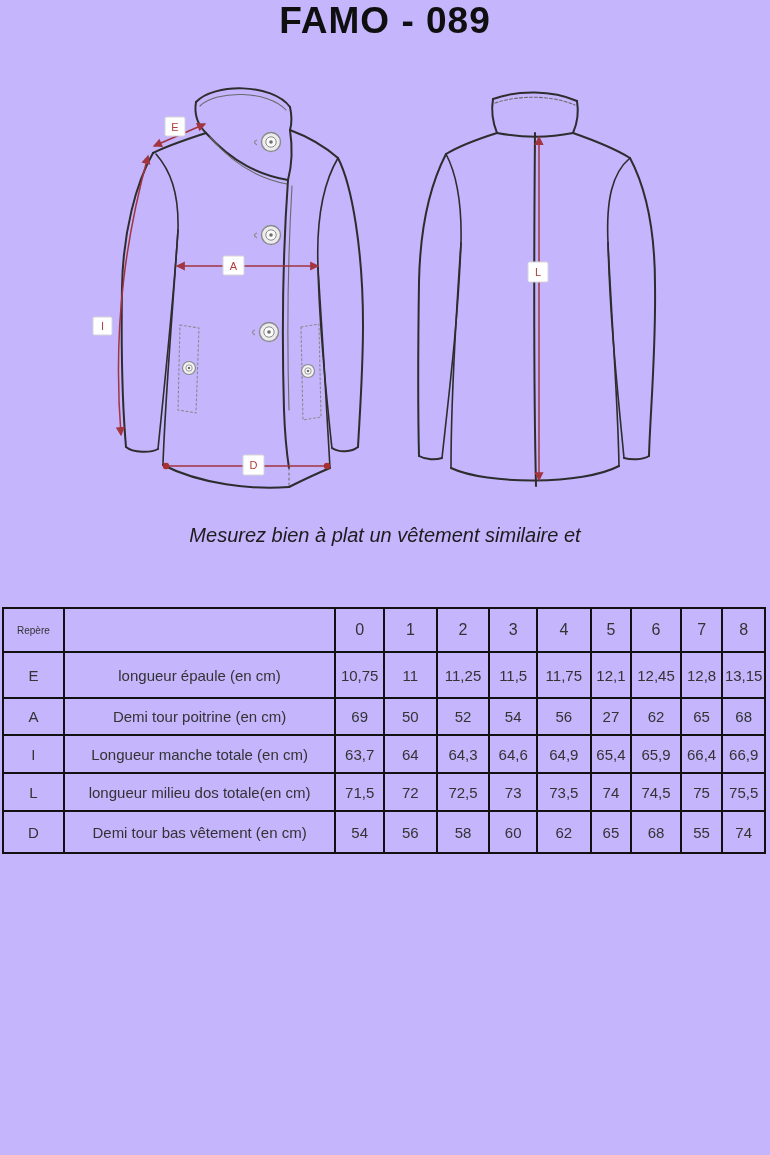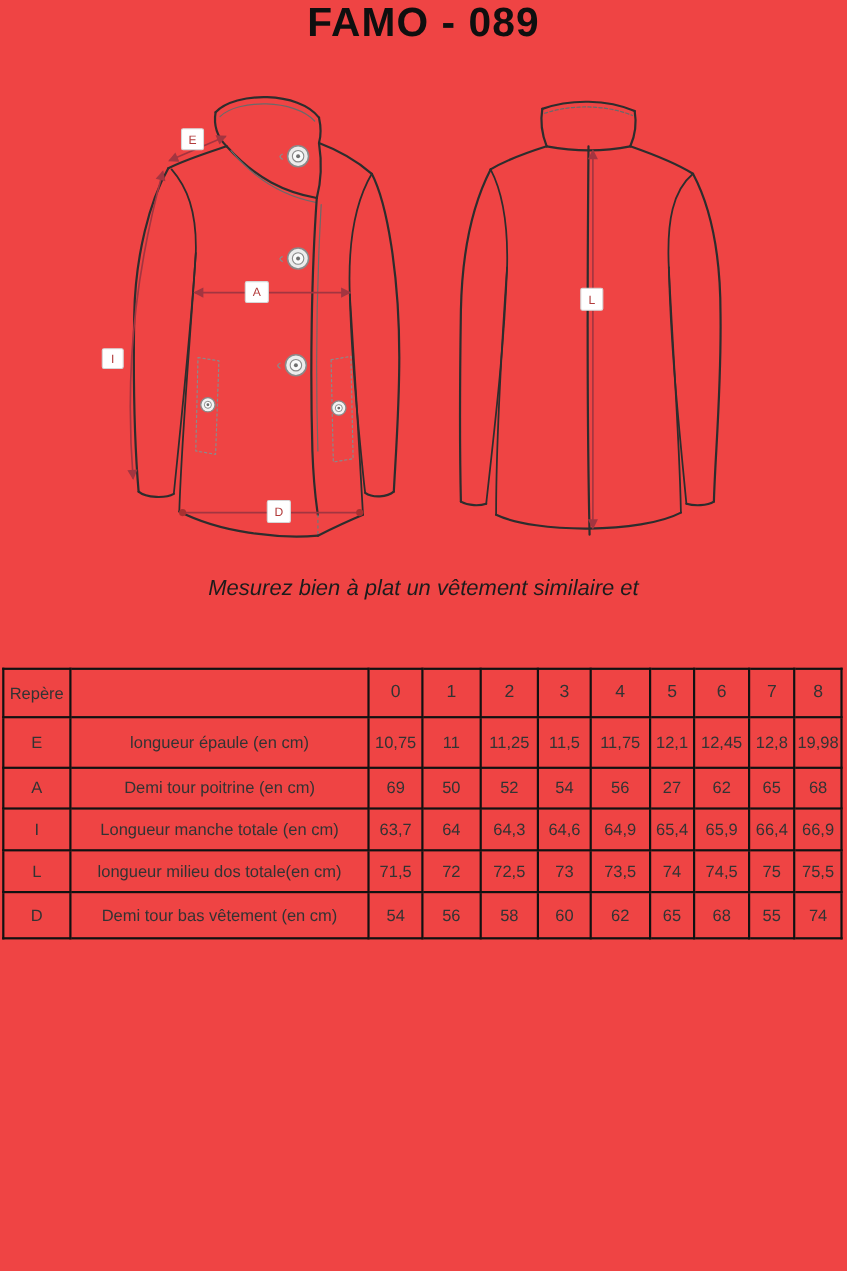--- a/index.html
+++ b/index.html
@@ -1,16 +1,16 @@
 <!DOCTYPE html>
 <html><head>
 <meta charset="utf-8">
 <style>
   html,body{margin:0;padding:0;background:#fff;}
-  .page{position:relative;width:770px;height:1155px;background:#ef4444;overflow:hidden;
+  .page{position:relative;width:770px;height:1155px;background:#c4b5fd;overflow:hidden;
         font-family:"Liberation Sans",sans-serif;}
   .title{position:absolute;top:0px;left:0;width:770px;text-align:center;
          font-size:37px;font-weight:800;color:#0f0f0f;letter-spacing:1px;}
   .diagram-wrap{position:absolute;top:80px;left:0;width:770px;height:430px;}
   .instructions{position:absolute;top:521px;left:0;width:770px;text-align:center;
                 font-style:italic;font-size:20px;color:#1c1c1c;line-height:1.45;}
   table.size-chart{position:absolute;top:607px;left:2px;border-collapse:collapse;
                    table-layout:fixed;width:764px;}
   table.size-chart td{border:2px solid #111;text-align:center;vertical-align:middle;
                       color:#333;font-size:15px;padding:0;overflow:hidden;}
@@ -180,21 +180,21 @@
         <col style="width:52px">
       <col style="width:47px">
         <col style="width:53px">
         <col style="width:40px">
       <col style="width:49px">
         <col style="width:41px">
         <col style="width:42px">
     </colgroup>
     <tbody>
         <tr class="hdr" style="height:44px">
-      <td style="font-size:15px">Repère</td>
+      <td style="font-size:10px">Repère</td>
       <td></td>
       <td class="num">0</td>
       <td class="num">1</td>
       <td class="num">2</td>
       <td class="num">3</td>
       <td class="num">4</td>
       <td class="num">5</td>
       <td class="num">6</td>
       <td class="num">7</td>
       <td class="num">8</td>
@@ -203,21 +203,21 @@
       <td>E</td>
       <td>longueur épaule (en cm)</td>
       <td class="num">10,75</td>
       <td class="num">11</td>
       <td class="num">11,25</td>
       <td class="num">11,5</td>
       <td class="num">11,75</td>
       <td class="num">12,1</td>
       <td class="num">12,45</td>
       <td class="num">12,8</td>
-      <td class="num">19,98</td>
+      <td class="num">13,15</td>
     </tr>
     <tr style="height:37px">
       <td>A</td>
       <td>Demi tour poitrine (en cm)</td>
       <td class="num">69</td>
       <td class="num">50</td>
       <td class="num">52</td>
       <td class="num">54</td>
       <td class="num">56</td>
       <td class="num">27</td>

